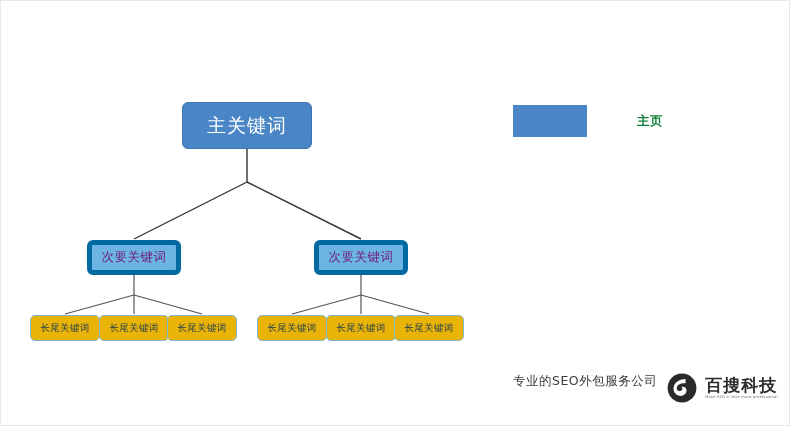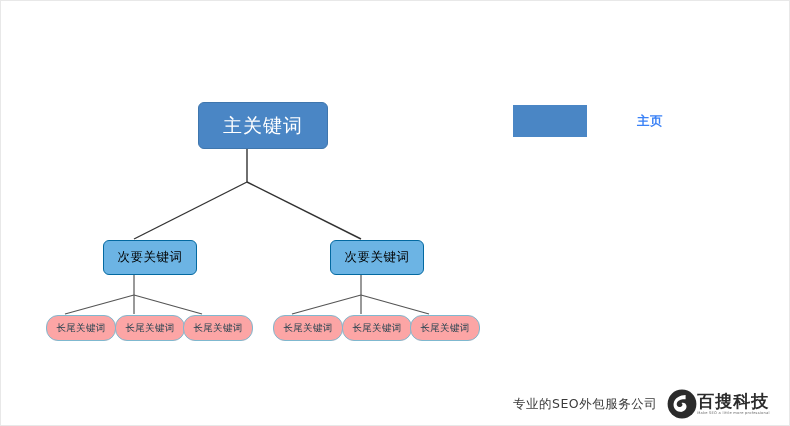--- a/index.html
+++ b/index.html
@@ -34,42 +34,41 @@
   .node {
     position: absolute;
     box-sizing: border-box;
     display: flex;
     align-items: center;
     justify-content: center;
     text-align: center;
     border-radius: 6px;
     white-space: nowrap;
     line-height: 1;
-    margin-left: 16px;
   }
   .node-root {
     background: #4a86c5;
     border: 1px solid #3f76ad;
     color: #ffffff;
     font-size: 19px;
     letter-spacing: 1px;
   }
   .node-level2 {
     background: #6cb4e4;
-    border: 1px solid #0369a1;
-    color: #000000;
+    border: 5px solid #0369a1;
+    color: #701a75;
     font-size: 12.5px;
     letter-spacing: 0.5px;
   }
   .node-leaf {
-    background: #fca5a5;
+    background: #eab308;
     border: 1px solid #7fb8cf;
     color: #24424f;
     font-size: 9.5px;
-    border-radius: 12px;
+    border-radius: 5px;
     letter-spacing: 0.3px;
   }
 
   
   #legend {
     position: absolute;
     left: 512px;
     top: 100px;
     width: 260px;
   }
@@ -83,44 +82,43 @@
     top: 4px;
     width: 74px;
     height: 32px;
   }
   .legend-label {
     position: absolute;
     left: 124px;
     top: 12px;
     font-size: 12.5px;
     font-weight: bold;
-    color: #3b82f6;
+    color: #15803d;
     letter-spacing: 0.5px;
     white-space: nowrap;
   }
 
   
   #footer {
     position: absolute;
     left: 512px;
-    top: 388px;
-    display: flex;
-    align-items: center;
+    top: 372px;
+    display: flex;
     gap: 10px;
   }
   #footer-tagline {
     font-size: 12.5px;
     color: #3a3a3a;
     letter-spacing: 0.5px;
     white-space: nowrap;
   }
   #brand {
     display: flex;
     align-items: center;
-    gap: 0;
+    gap: 8px;
   }
   #brand-mark {
     width: 30px;
     height: 30px;
     flex: none;
   }
   #brand-text {
     display: flex;
     flex-direction: column;
     justify-content: center;

